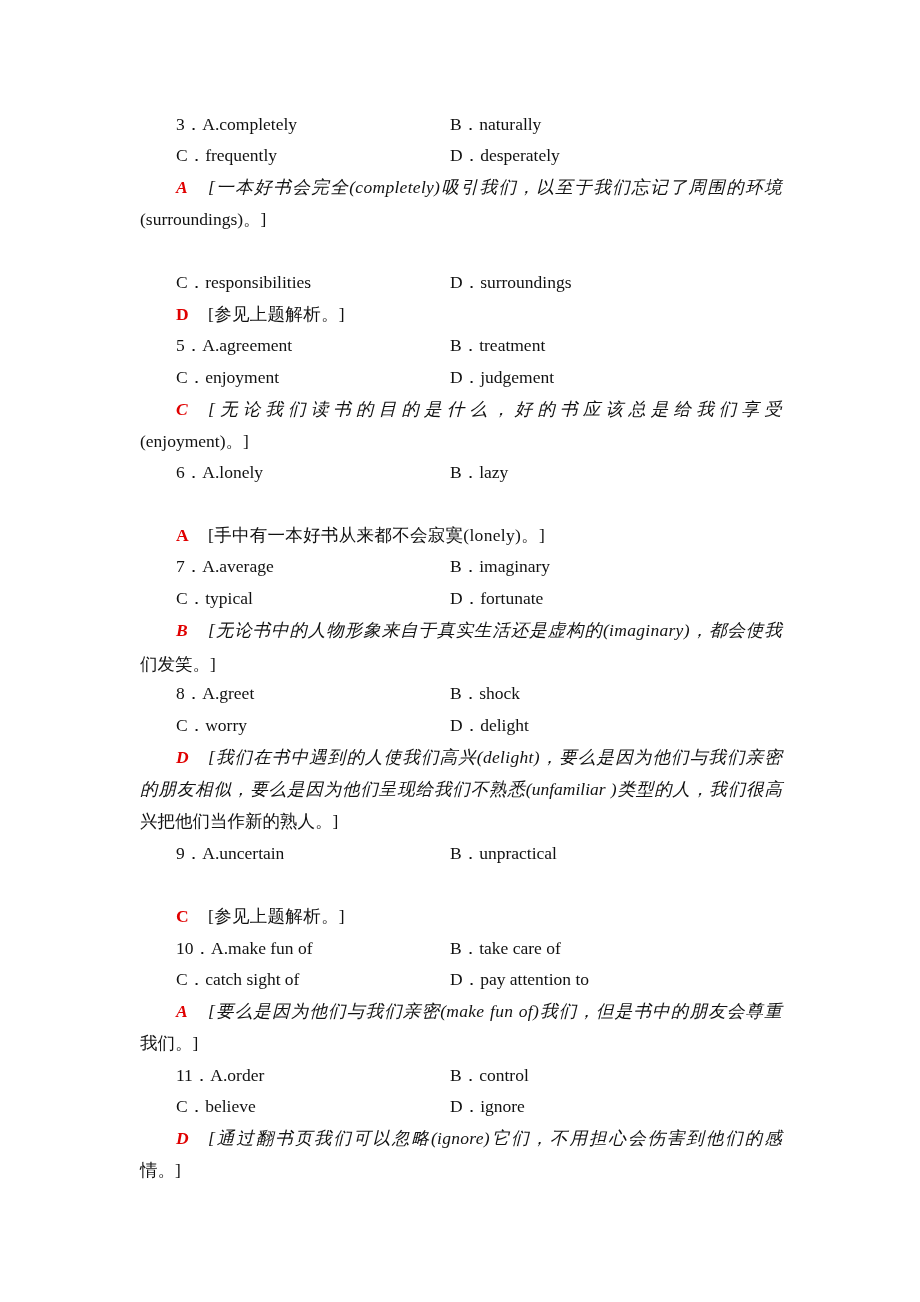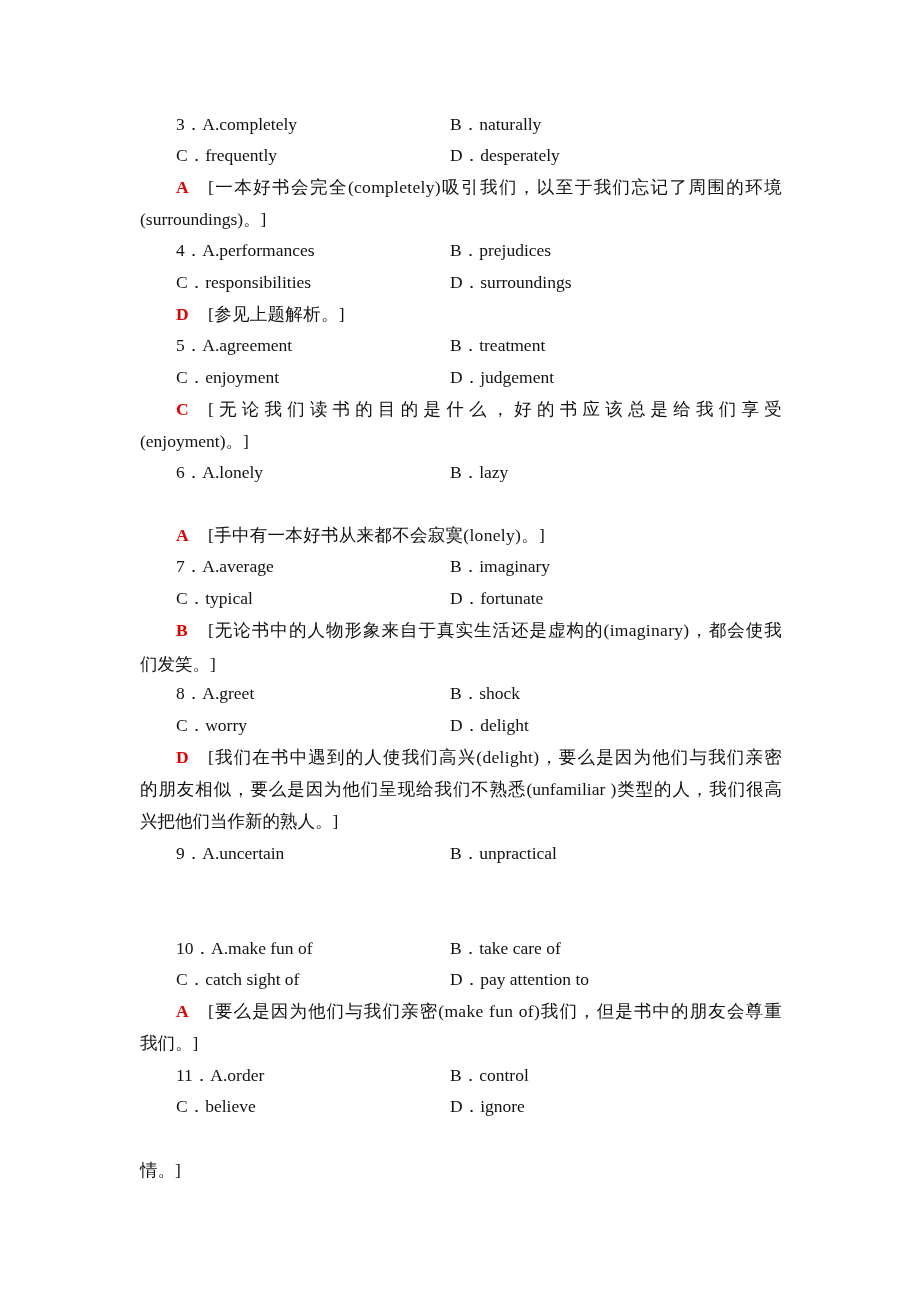--- a/index.html
+++ b/index.html
@@ -7,44 +7,40 @@
          font-family: "Liberation Serif", "DejaVu Serif", serif; color: #111; }
   .page { position: absolute; left: 0; top: 0; width: 920px; height: 1302px; }
   .line { position: absolute; font-size: 17.5px; line-height: 20px; white-space: nowrap; }
   .opt-row { left: 176px; width: 610px; height: 20px; }
   .opt-row .col-left { position: absolute; left: 0; top: 0; }
   .opt-row .col-right { position: absolute; left: 274px; top: 0; }
   .ans { left: 176px; width: 606px; }
   .ans-letter { color: #e00000; font-weight: bold; display: inline-block; width: 32px; }
   .expl { letter-spacing: 0.3px; }
   .cont { left: 140px; width: 642px; }
-  .justify { text-align: justify; text-align-last: justify; }
+  .justify { text-align: justify; text-align-last: justify; font-style: italic; }
 </style>
 </head>
 <body>
 
 <div class="page">
 
   <div class="line opt-row" style="top:114px">
     <span class="col-left"><span>3．</span><span>A.completely</span></span>
     <span class="col-right">B．naturally</span>
   </div>
   <div class="line opt-row" style="top:145px">
     <span class="col-left">C．frequently</span>
     <span class="col-right">D．desperately</span>
   </div>
   <div class="line ans justify" style="top:177px">
     <span class="ans-letter">A</span><span class="expl">[一本好书会完全(completely)吸引我们，以至于我们忘记了周围的环境</span>
   </div>
   <div class="line cont" style="top:209px">(surroundings)。]</div>
 
-  <div class="line opt-row" style="top:240px">
-    <span class="col-left"><span>4．</span><span>A.performances</span></span>
-    <span class="col-right">B．prejudices</span>
-  </div>
   <div class="line opt-row" style="top:272px">
     <span class="col-left">C．responsibilities</span>
     <span class="col-right">D．surroundings</span>
   </div>
   <div class="line ans" style="top:304px">
     <span class="ans-letter">D</span><span class="expl">[参见上题解析。]</span>
   </div>
 
   <div class="line opt-row" style="top:335px">
     <span class="col-left"><span>5．</span><span>A.agreement</span></span>
@@ -91,20 +87,23 @@
   <div class="line ans justify" style="top:747px">
     <span class="ans-letter">D</span><span class="expl">[我们在书中遇到的人使我们高兴(delight)，要么是因为他们与我们亲密</span>
   </div>
   <div class="line cont justify" style="top:779px">的朋友相似，要么是因为他们呈现给我们不熟悉(unfamiliar )类型的人，我们很高</div>
   <div class="line cont" style="top:811px">兴把他们当作新的熟人。]</div>
 
   <div class="line opt-row" style="top:843px">
     <span class="col-left"><span>9．</span><span>A.uncertain</span></span>
     <span class="col-right">B．unpractical</span>
   </div>
+  <div class="line ans" style="top:906px">
+    <span class="ans-letter">C</span><span class="expl">[参见上题解析。]</span>
+  </div>
 
   <div class="line opt-row" style="top:938px">
     <span class="col-left"><span>10．</span><span>A.make fun of</span></span>
     <span class="col-right">B．take care of</span>
   </div>
   <div class="line opt-row" style="top:969px">
     <span class="col-left">C．catch sight of</span>
     <span class="col-right">D．pay attention to</span>
   </div>
   <div class="line ans justify" style="top:1001px">
@@ -113,15 +112,18 @@
   <div class="line cont" style="top:1033px">我们。]</div>
 
   <div class="line opt-row" style="top:1065px">
     <span class="col-left"><span>11．</span><span>A.order</span></span>
     <span class="col-right">B．control</span>
   </div>
   <div class="line opt-row" style="top:1096px">
     <span class="col-left">C．believe</span>
     <span class="col-right">D．ignore</span>
   </div>
+  <div class="line ans justify" style="top:1128px">
+    <span class="ans-letter">D</span><span class="expl">[通过翻书页我们可以忽略(ignore)它们，不用担心会伤害到他们的感</span>
+  </div>
   <div class="line cont" style="top:1160px">情。]</div>
 
 </div>
 
 </body></html>

